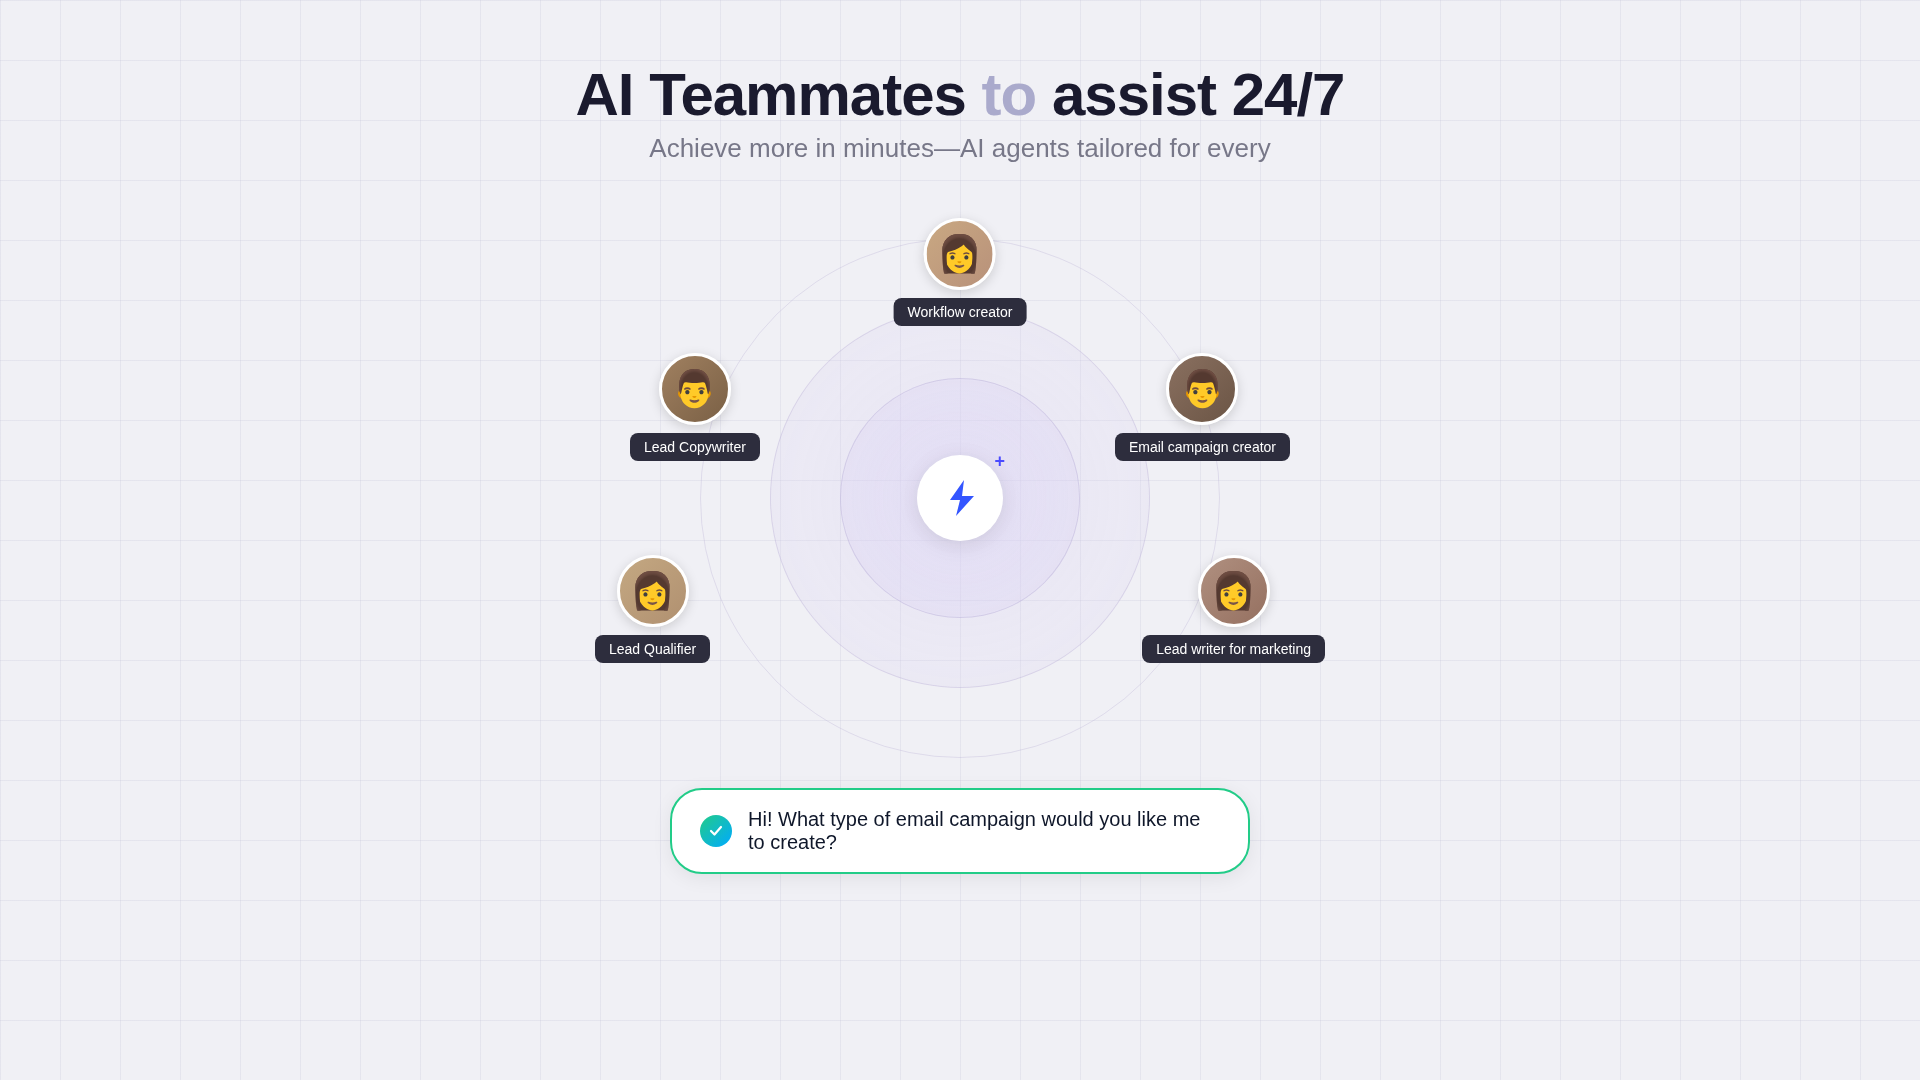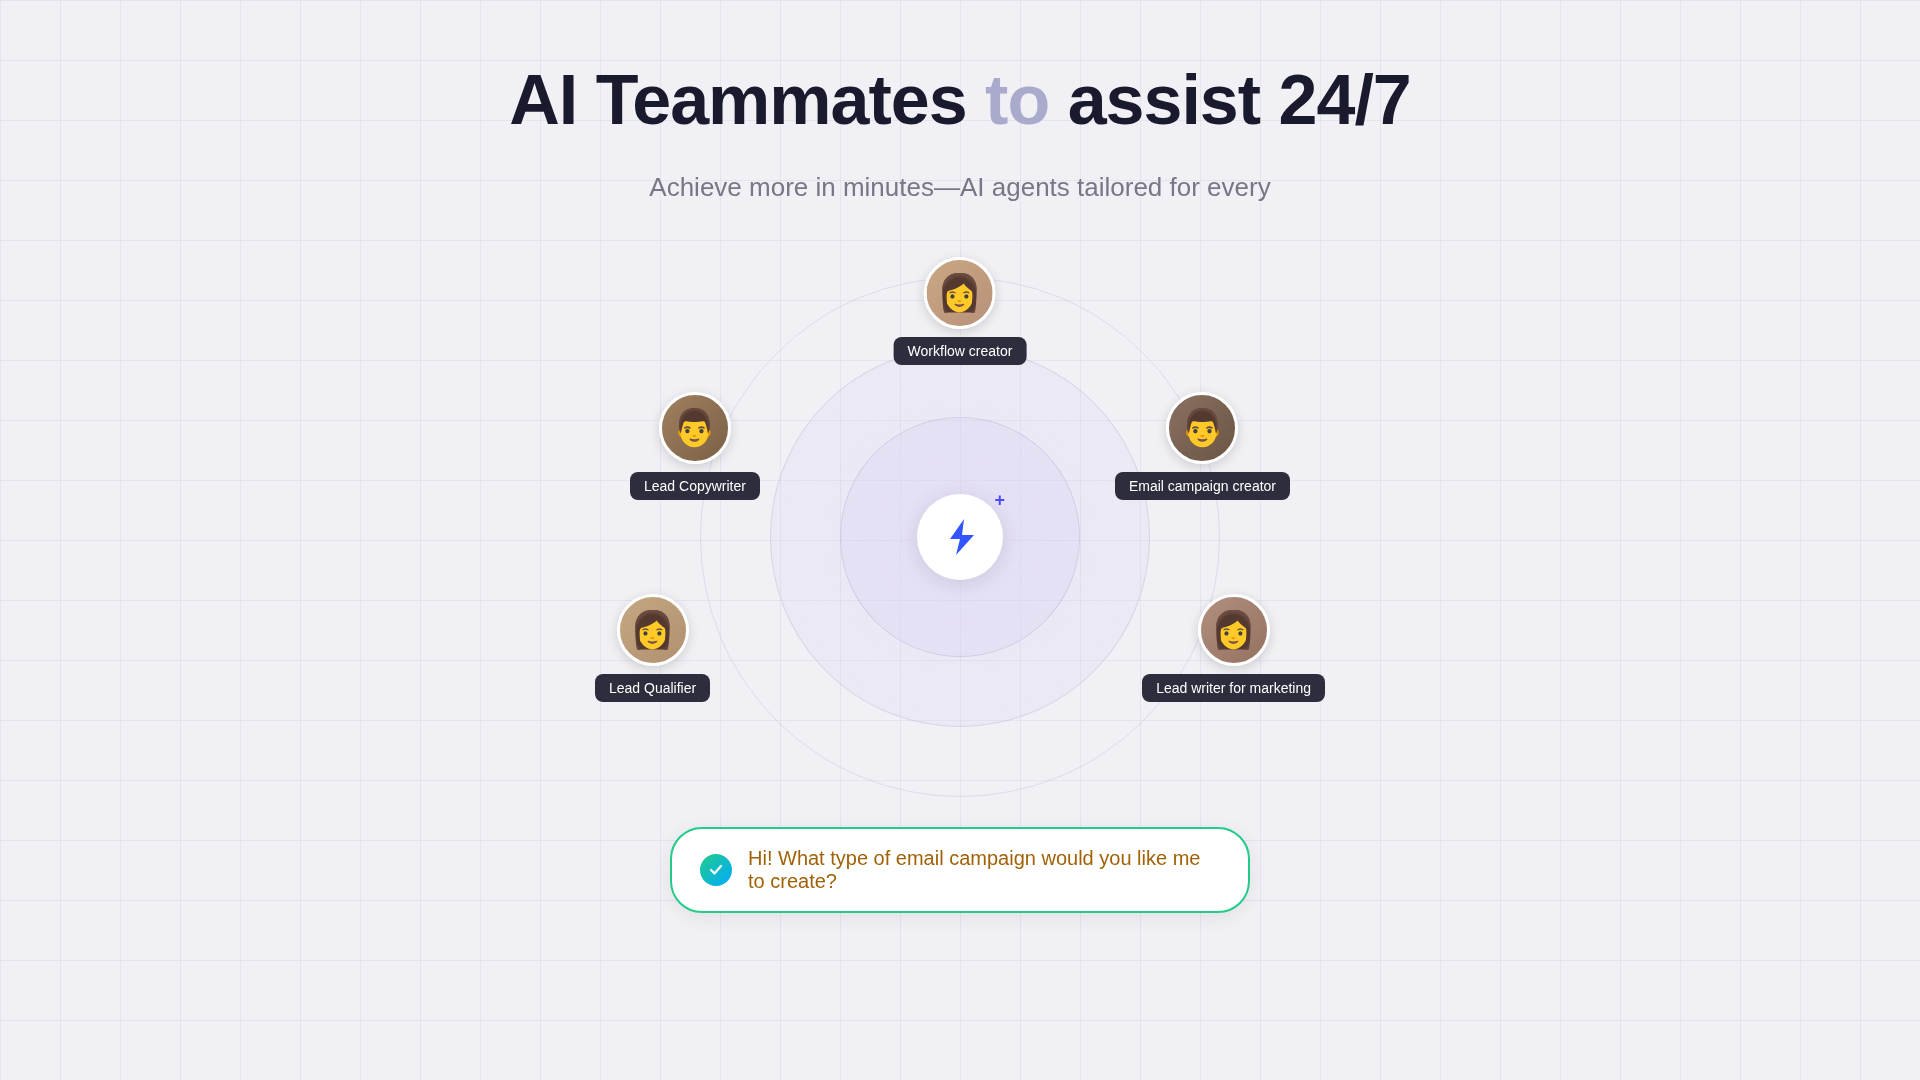--- a/index.html
+++ b/index.html
@@ -25,25 +25,24 @@
 
     .page-container {
       display: flex;
       flex-direction: column;
       align-items: center;
       width: 100%;
       padding-top: 60px;
     }
 
     .headline {
-      font-size: 70px;
+      font-size: 60px;
       font-weight: 700;
       color: #1a1a2e;
       text-align: center;
-      margin-bottom: 28px;
       letter-spacing: -1px;
     }
 
     .headline .to-word {
       color: #aaaacc;
       font-weight: 600;
     }
 
     .subheadline {
       font-size: 26px;
@@ -207,21 +206,21 @@
       align-items: center;
       justify-content: center;
       margin-right: 16px;
       flex-shrink: 0;
       color: white;
       font-size: 16px;
     }
 
     .chat-text {
       font-size: 20px;
-      color: #a16207;
+      color: #0f172a;
       font-weight: 400;
     }
 
     
     .face-1 { background: linear-gradient(135deg, #c9a882 0%, #b8917a 100%); }
     .face-2 { background: linear-gradient(135deg, #8a7060 0%, #6b5545 100%); }
     .face-3 { background: linear-gradient(135deg, #a08060 0%, #7a6045 100%); }
     .face-4 { background: linear-gradient(135deg, #c4a882 0%, #b09070 100%); }
     .face-5 { background: linear-gradient(135deg, #b09080 0%, #957060 100%); }
 

